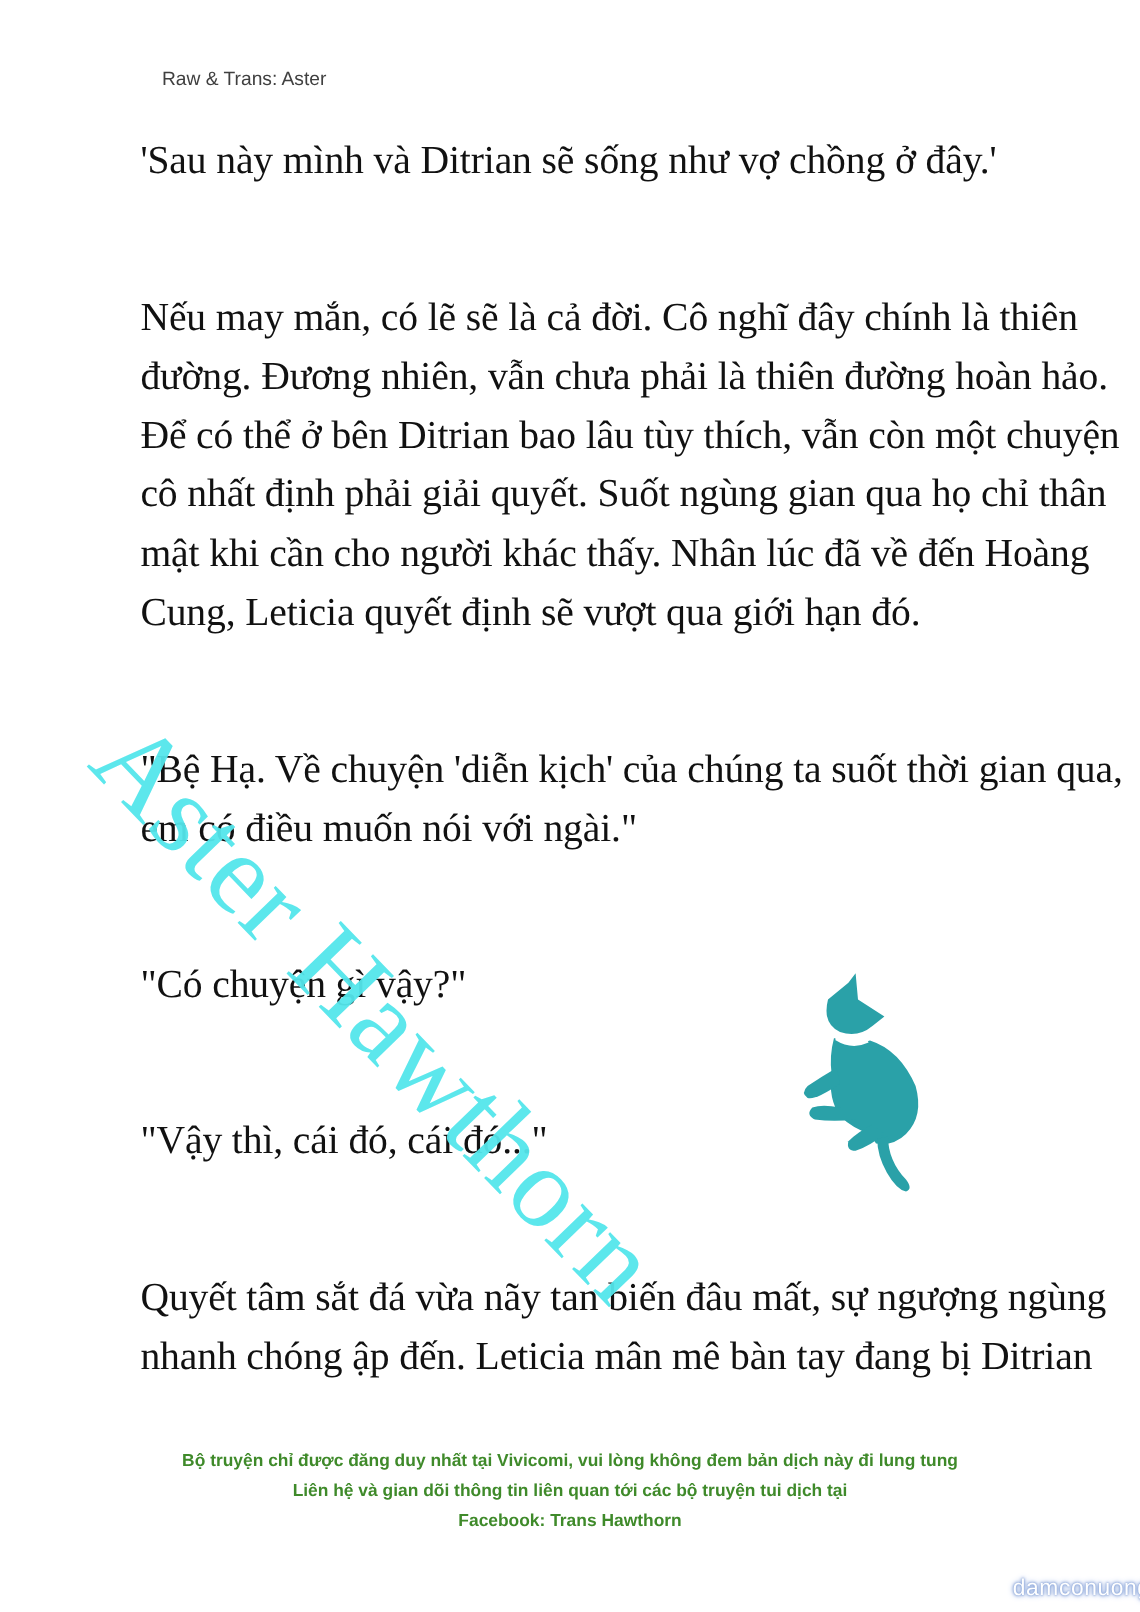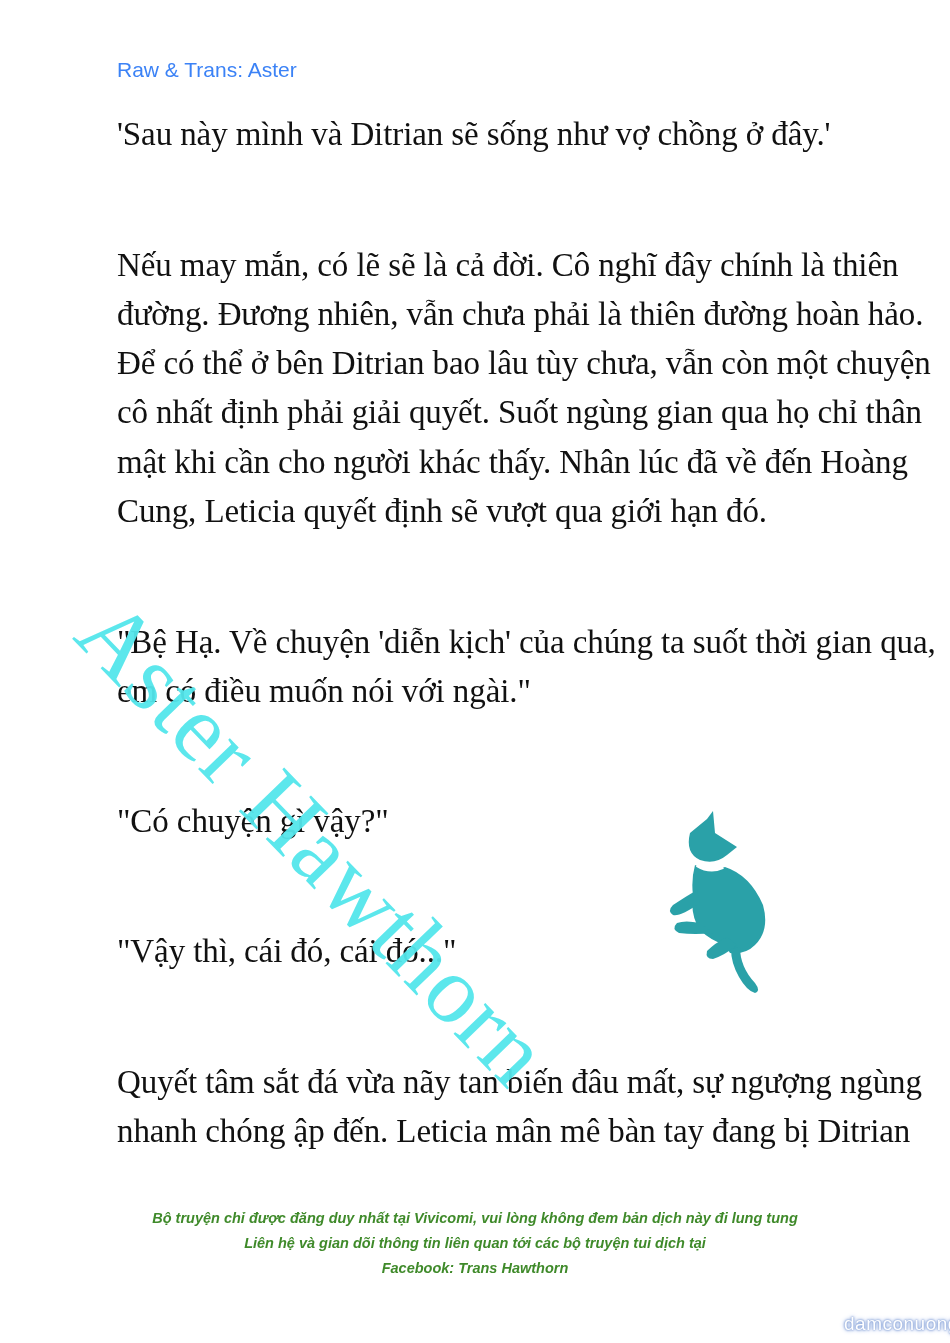--- a/index.html
+++ b/index.html
@@ -1,37 +1,37 @@
 <!DOCTYPE html>
 <html><head>
   <meta charset="utf-8">
   <style>
     html, body { margin: 0; padding: 0; }
     body {
       width: 950px; height: 1343px; background: #ffffff; position: relative; overflow: hidden;
       font-family: "Liberation Serif", serif; color: #111111;
     }
     .header-credit {
-      position: absolute; left: 117px; top: 58px;
-      font-family: "Liberation Sans", sans-serif; font-size: 21px; color: #3b82f6;
+      position: absolute; left: 135px; top: 58px;
+      font-family: "Liberation Sans", sans-serif; font-size: 16px; color: #404040;
     }
     .line {
       position: absolute; left: 117px; font-size: 33px; line-height: 32px; white-space: nowrap; color: #111;
       letter-spacing: -0.1px;
     }
     .watermark {
       position: absolute; left: 95px; top: 560px;
       font-family: "Liberation Serif", serif; font-size: 96px; color: #54e6ec;
       transform: rotate(46deg); transform-origin: left center; white-space: nowrap;
       opacity: 0.95; pointer-events: none; letter-spacing: 1px;
     }
     .cat { position: absolute; left: 655px; top: 805px; width: 125px; height: 190px; }
     .footer-note {
       position: absolute; left: 0; width: 950px; text-align: center;
-      font-family: "Liberation Sans", sans-serif; font-style: italic; font-weight: bold;
+      font-family: "Liberation Sans", sans-serif; font-weight: bold;
       font-size: 14.5px; color: #3f8a2a;
     }
     .logo-vcomycs {
       position: absolute; left: 18px; top: 1356px;
       font-family: "Liberation Sans", sans-serif; font-style: italic; font-weight: bold;
       font-size: 30px; color: #8fa6d6; letter-spacing: -1px;
       text-shadow: 0 0 2px #c7d3ef;
     }
     .logo-damconuong {
       position: absolute; left: 812px; top: 1313px;
@@ -43,21 +43,21 @@
   </style>
 </head>
 <body>
 
 <div>
   <div class="header-credit">Raw &amp; Trans: Aster</div>
 
   <div class="line" style="top:118px">'Sau này mình và Ditrian sẽ sống như vợ chồng ở đây.'</div>
   <div class="line" style="top:249px">Nếu may mắn, có lẽ sẽ là cả đời. Cô nghĩ đây chính là thiên</div>
   <div class="line" style="top:298px">đường. Đương nhiên, vẫn chưa phải là thiên đường hoàn hảo.</div>
-  <div class="line" style="top:347px">Để có thể ở bên Ditrian bao lâu tùy chưa, vẫn còn một chuyện</div>
+  <div class="line" style="top:347px">Để có thể ở bên Ditrian bao lâu tùy thích, vẫn còn một chuyện</div>
   <div class="line" style="top:396px">cô nhất định phải giải quyết. Suốt ngùng gian qua họ chỉ thân</div>
   <div class="line" style="top:446px">mật khi cần cho người khác thấy. Nhân lúc đã về đến Hoàng</div>
   <div class="line" style="top:495px">Cung, Leticia quyết định sẽ vượt qua giới hạn đó.</div>
   <div class="line" style="top:626px">"Bệ Hạ. Về chuyện 'diễn kịch' của chúng ta suốt thời gian qua,</div>
   <div class="line" style="top:675px">em có điều muốn nói với ngài."</div>
   <div class="line" style="top:805px">"Có chuyện gì vậy?"</div>
   <div class="line" style="top:935px">"Vậy thì, cái đó, cái đó..."</div>
   <div class="line" style="top:1066px">Quyết tâm sắt đá vừa nãy tan biến đâu mất, sự ngượng ngùng</div>
   <div class="line" style="top:1115px">nhanh chóng ập đến. Leticia mân mê bàn tay đang bị Ditrian</div>
 

